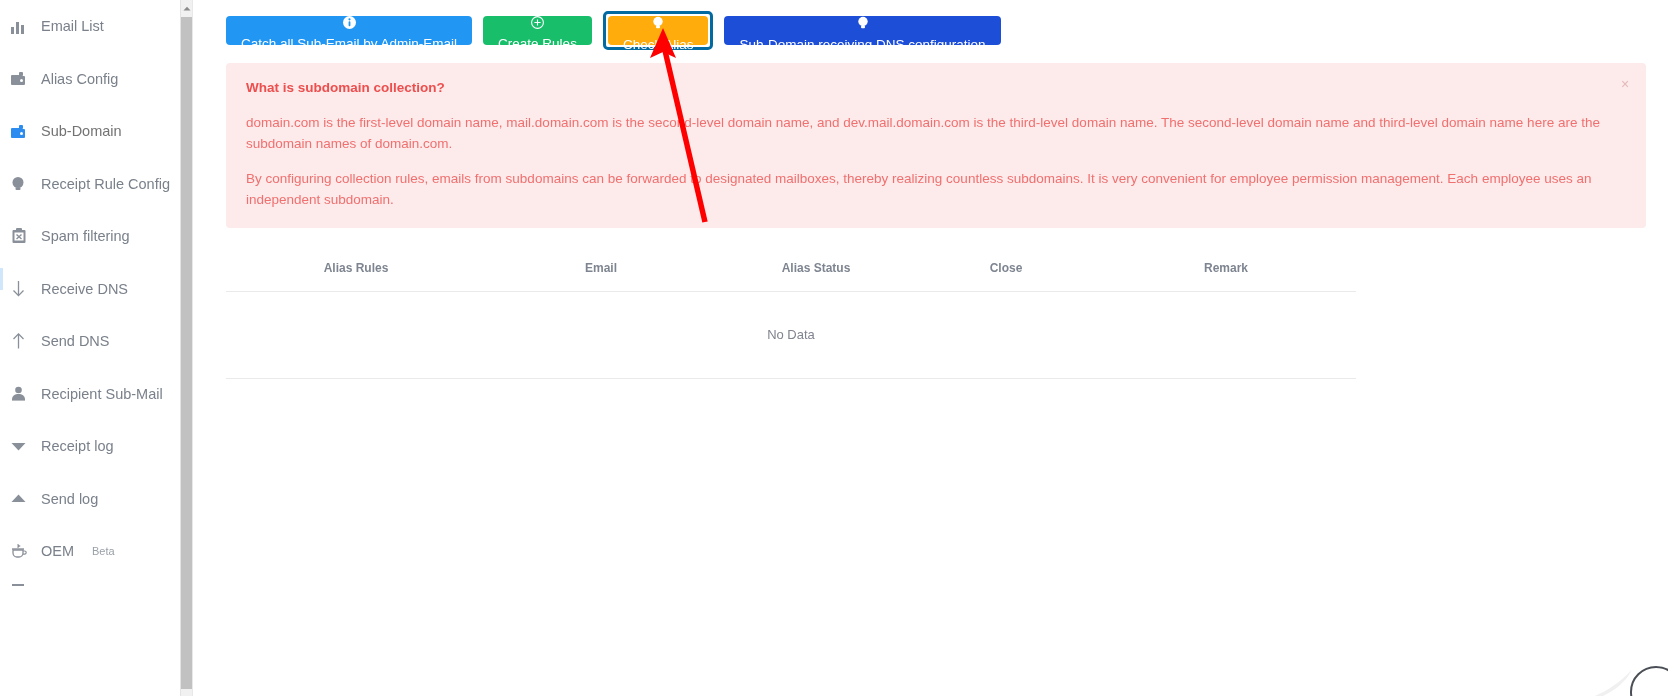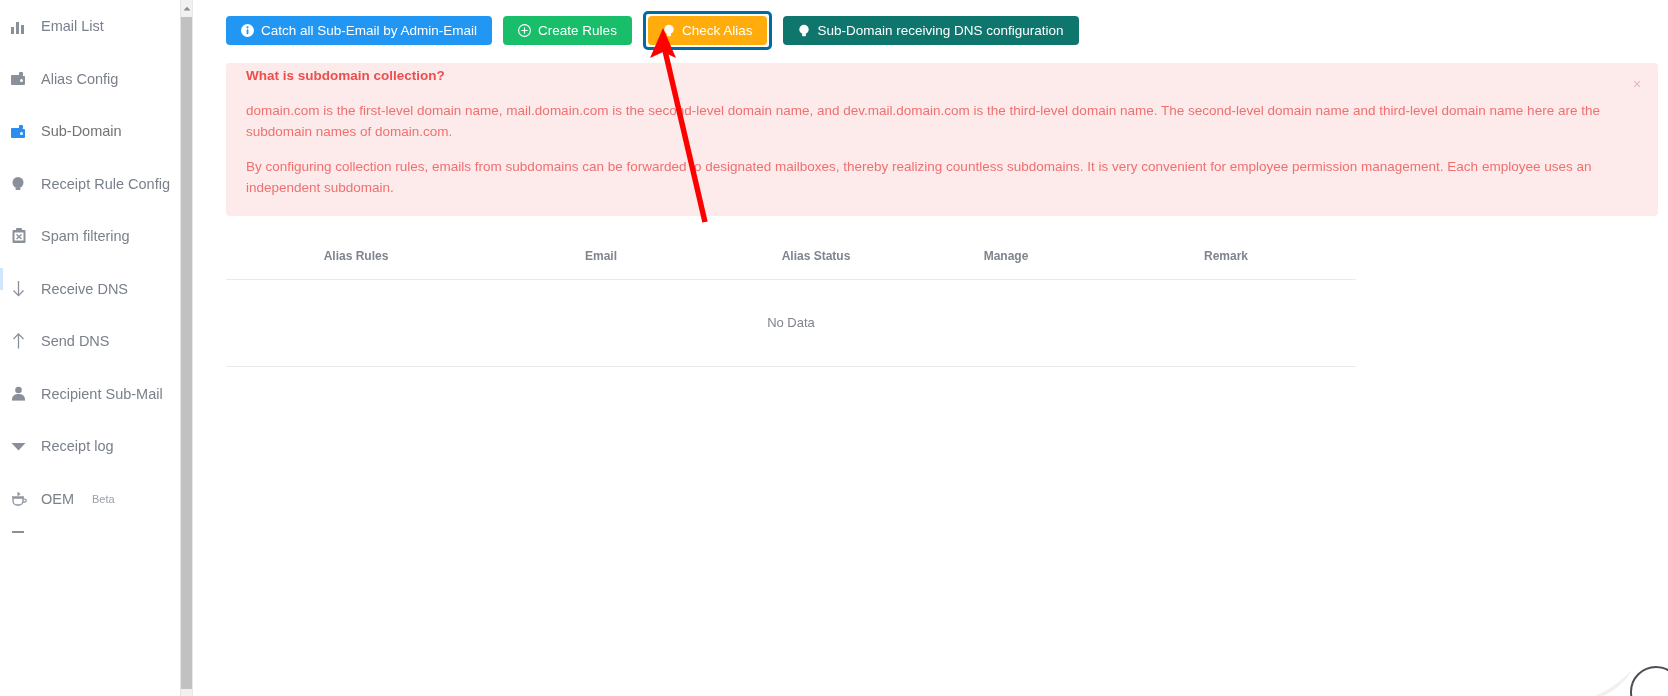--- a/index.html
+++ b/index.html
@@ -83,41 +83,42 @@
     padding: 11px 0 0 33px;
   }
   .btn {
     border: none; border-radius: 4px;
     color: #fff; font-size: 13.5px;
     height: 29px;
     padding: 0 15px;
     display: inline-flex; align-items: center; gap: 7px;
     cursor: pointer; white-space: nowrap;
     font-family: "Liberation Sans", sans-serif;
+    flex-direction: column;
   }
   .btn-blue  { background: #2196f3; }
   .btn-green { background: #19be6b; }
   .btn-amber { background: #ffac0c; }
-  .btn-red   { background: #0f766e; }
+  .btn-red   { background: #1d4ed8; }
   .btn .bico { display: inline-flex; align-items: center; }
 
   .btn-wrap-hl {
     position: relative;
     border: 3px solid #0369a1;
     border-radius: 5px;
     padding: 2px;
     display: inline-flex;
   }
 
   
   .alert {
-    margin: 13px 10px 0 33px;
+    margin: 13px 22px 0 33px;
     background: #fdeaea;
     border-radius: 4px;
-    padding: 5px 20px 18px 20px;
+    padding: 17px 20px 18px 20px;
     position: relative;
     color: #ed4e4e;
   }
   .alert h4 {
     font-size: 13.5px; font-weight: bold; color: #ed4e4e;
     margin-bottom: 17px;
   }
   .alert p {
     font-size: 13.5px; line-height: 21px; color: #f07070;
     font-weight: normal;
@@ -260,20 +261,28 @@
 
     <div class="side-item">
       <span class="ico">
         <svg width="15" height="10" viewBox="0 0 15 10">
             <path d="M0.5 2 L14.5 2 L7.5 9.5 Z" fill="#8a9099"></path>
           </svg>
       </span>
       <span class="label">Receipt log</span>
     </div>
 
+    <div class="side-item">
+      <span class="ico">
+        <svg width="15" height="10" viewBox="0 0 15 10">
+            <path d="M0.5 8 L14.5 8 L7.5 0.5 Z" fill="#8a9099"></path>
+          </svg>
+      </span>
+      <span class="label">Send log</span>
+    </div>
 
     <div class="side-item">
       <span class="ico">
         <svg width="16" height="16" viewBox="0 0 16 16">
             <path d="M2 7 h10 v3 a4 4 0 0 1 -4 4 H6 a4 4 0 0 1 -4 -4 Z" fill="none" stroke="#8a9099" stroke-width="1.3"></path>
             <path d="M12 8 h1.6 a1.6 1.6 0 0 1 0 3.2 H12" fill="none" stroke="#8a9099" stroke-width="1.2"></path>
             <rect x="1" y="5.3" width="12" height="1.4" fill="#8a9099"></rect>
             <path d="M7 1.5 L9.8 3 L7 4.5 Z" fill="#8a9099"></path>
             <rect x="6.5" y="1" width="1" height="4" fill="#8a9099"></rect>
           </svg>
@@ -355,21 +364,21 @@
       <span class="alert-close">×</span>
     </div>
 
     <div class="table-wrap">
       <table>
         <thead>
           <tr>
             <th style="width:260px">Alias Rules</th>
             <th style="width:230px">Email</th>
             <th style="width:200px">Alias Status</th>
-            <th style="width:180px">Manage</th>
+            <th style="width:180px">Close</th>
             <th style="width:260px">Remark</th>
           </tr>
         </thead>
         <tbody>
           <tr>
             <td class="nodata" colspan="5">No Data</td>
           </tr>
         </tbody>
       </table>
     </div>

